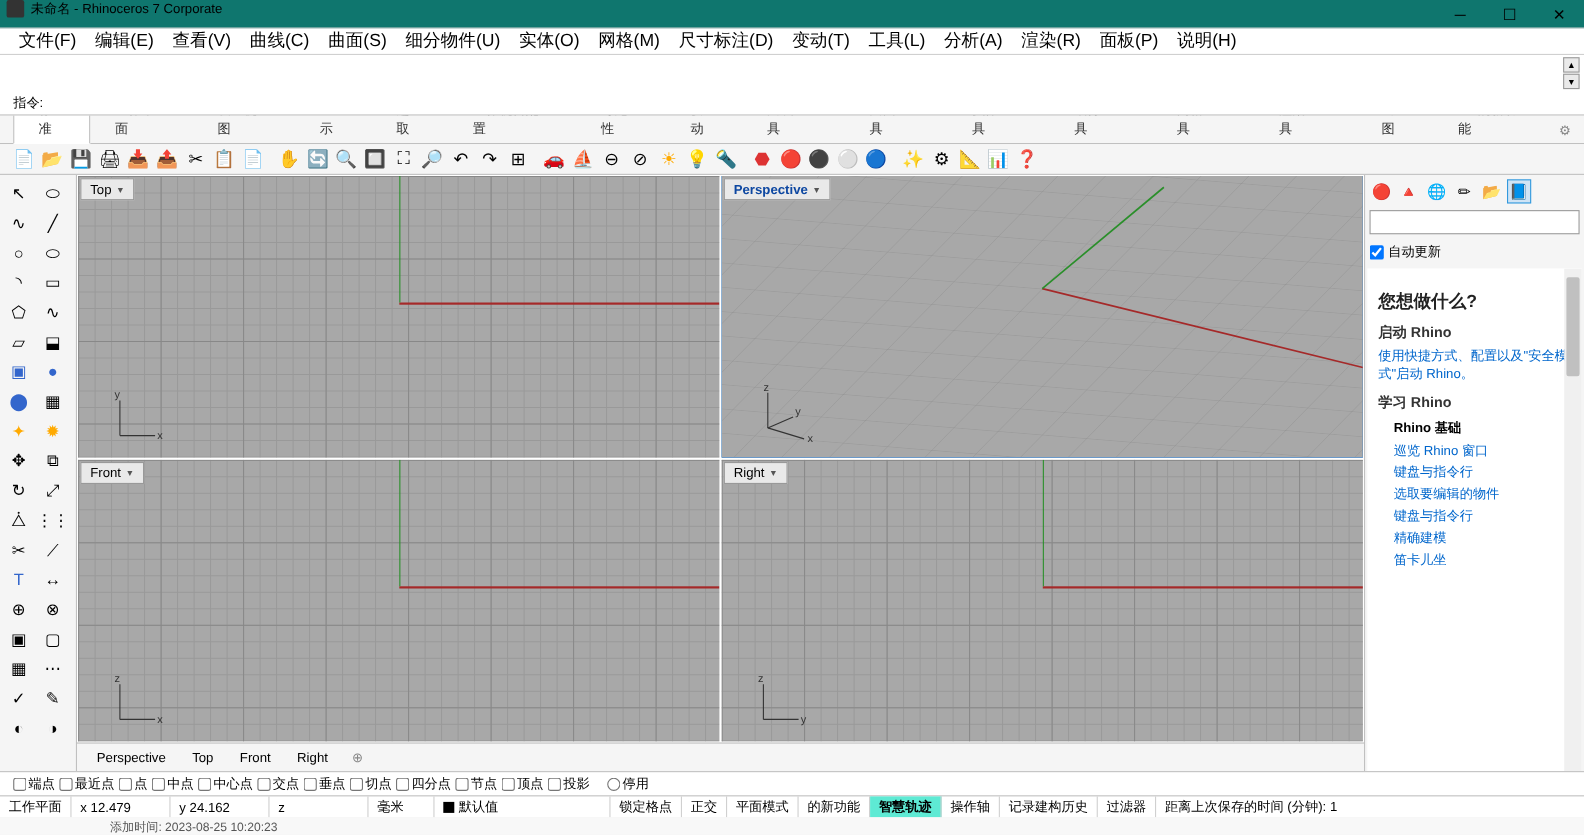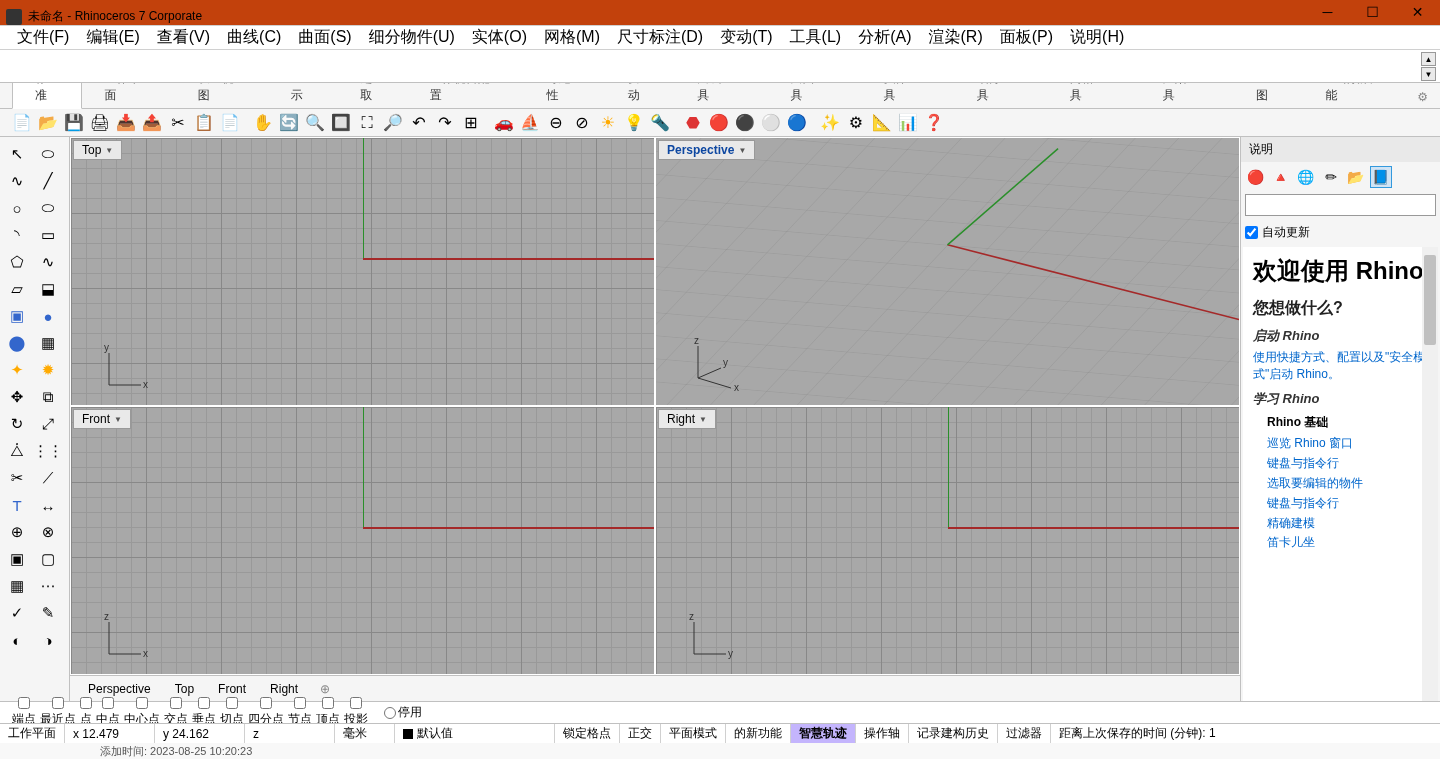--- a/index.html
+++ b/index.html
@@ -1,17 +1,17 @@
 <!DOCTYPE html>
 <html><head>
 <meta charset="utf-8">
 <style>
 * { box-sizing: border-box; margin: 0; padding: 0; }
 body { font-family: "Microsoft YaHei", "SimSun", sans-serif; font-size: 12px; background: #f0f0f0; width: 1440px; height: 759px; overflow: hidden; display: flex; flex-direction: column; }
-.titlebar { height: 26px; background: #c2410c; display: flex; align-items: flex-end; padding-left: 6px; border-bottom: 1px solid #d0d0d0; }
+.titlebar { height: 26px; background: #0f766e; display: flex; align-items: flex-start; padding-left: 6px; border-bottom: 1px solid #d0d0d0; }
 .titlebar .logo { width: 16px; height: 16px; background: #333; border-radius: 2px; margin-right: 6px; }
 .titlebar .title { font-size: 12px; color: #000; }
 .titlebar .winbtns { margin-left: auto; display: flex; }
 .titlebar .winbtn { width: 45px; height: 26px; display: flex; align-items: center; justify-content: center; font-size: 14px; cursor: default; }
 
 .menubar { height: 24px; background: #fff; display: flex; align-items: center; padding-left: 10px; gap: 3px; border-bottom: 1px solid #d0d0d0; }
 .menubar span { padding: 2px 7px; cursor: default; font-size: 16px; }
 
 .cmdarea { background: #fff; border-bottom: 1px solid #c0c0c0; display: flex; flex-direction: column; position: relative; }
 .cmdhist { height: 32px; }
@@ -61,36 +61,36 @@
 .rightpanel { width: 200px; background: #f5f5f5; border-left: 1px solid #c0c0c0; display: flex; flex-direction: column; }
 .rightpanel .ptitle { padding: 4px 8px; font-size: 12px; background: #e9e9e9; }
 .rightpanel .picons { display: flex; gap: 3px; padding: 4px; flex-wrap: wrap; }
 .rightpanel .picons .pi { width: 22px; height: 22px; display: flex; align-items: center; justify-content: center; font-size: 14px; }
 .rightpanel .picons .pi.active { background: #d0e4f5; border: 1px solid #3399dd; }
 .rightpanel .searchbox { margin: 2px 4px; height: 22px; border: 1px solid #999; background: #fff; }
 .rightpanel .autoupd { padding: 6px 4px; display: flex; align-items: center; gap: 4px; }
 .help-content { flex: 1; background: #fff; margin: 0 2px; padding: 10px; overflow-y: auto; position: relative; }
 .help-content h1 { font-size: 24px; font-weight: bold; margin-bottom: 12px; line-height: 1.2; }
 .help-content h2 { font-size: 16px; font-weight: bold; margin: 10px 0 6px; color: #222; }
-.help-content h3 { font-size: 13px; font-weight: bold; margin: 8px 0 4px; color: #333; font-style: italic; }
+.help-content h3 { font-size: 13px; font-weight: bold; margin: 8px 0 4px; color: #333; }
 .help-content a { color: #0066cc; text-decoration: none; display: block; margin: 3px 0; font-size: 12px; line-height: 1.4; }
 .help-content a.indent { margin-left: 14px; }
 .help-scroll { position: absolute; right: 0; top: 0; bottom: 0; width: 16px; background: #f0f0f0; }
 .help-scroll .thumb { position: absolute; left: 2px; right: 2px; top: 8px; height: 90px; background: #c0c0c0; border-radius: 2px; }
 
 .osnap { height: 22px; background: #fff; display: flex; align-items: center; padding-left: 12px; gap: 4px; border-top: 1px solid #c0c0c0; }
-.osnap label { display: flex; align-items: center; gap: 2px; font-size: 12px; flex-direction: column; }
+.osnap label { display: flex; align-items: center; gap: 2px; font-size: 12px; }
 .osnap input { width: 12px; height: 12px; }
 .osnap .rad { display: flex; align-items: center; gap: 2px; margin-left: 12px; }
 
 .statusbar { height: 20px; background: #fff; display: flex; align-items: center; font-size: 12px; border-top: 1px solid #c0c0c0; }
 .statusbar .cell { padding: 0 8px; border-right: 1px solid #d0d0d0; display: flex; align-items: center; gap: 4px; height: 100%; }
 .statusbar .cell.fixed { width: 90px; }
 .statusbar .blk { width: 10px; height: 10px; background: #000; display: inline-block; }
-.statusbar .cell.on { background: #c4b5fd; font-weight: bold; }
+.statusbar .cell.on { background: #5eead4; font-weight: bold; }
 
 .bottomextra { height: 16px; background: #f8f8f8; font-size: 11px; color: #555; padding-left: 100px; display: flex; align-items: center; }
 </style>
 </head>
 <body>
 
 <div class="titlebar">
   <div class="logo"></div>
   <div class="title">未命名 - Rhinoceros 7 Corporate</div>
   <div class="winbtns">
@@ -113,20 +113,23 @@
   <span>变动(T)</span>
   <span>工具(L)</span>
   <span>分析(A)</span>
   <span>渲染(R)</span>
   <span>面板(P)</span>
   <span>说明(H)</span>
 </div>
 
 <div class="cmdarea">
   <div class="cmdhist"></div>
+  <div class="cmdline">
+      <span>指令:</span>
+    </div>
   <div class="cmdarrows">
       <div>▲</div>
       <div>▼</div>
     </div>
 </div>
 
 <div class="tabstrip">
   <div class="tab active">标准</div>
   <div class="tab">工作平面</div>
   <div class="tab">设置视图</div>
@@ -314,36 +317,34 @@
     <div class="vp-tabs">
       <span>Perspective</span>
       <span>Top</span>
       <span>Front</span>
       <span>Right</span>
       <span class="plus">⊕</span>
     </div>
   </div>
 
   <div class="rightpanel">
-    <div class="ptitle">说明</div>
     <div class="picons">
       <div class="pi">🔴</div>
       <div class="pi">🔺</div>
       <div class="pi">🌐</div>
       <div class="pi">✏</div>
       <div class="pi">📂</div>
       <div class="pi active">📘</div>
     </div>
     <div class="searchbox"></div>
     <div class="autoupd">
       <input type="checkbox" checked="" style="">
       <span>自动更新</span>
     </div>
     <div class="help-content">
-      <h1>欢迎使用 Rhino</h1>
       <h2>您想做什么?</h2>
       <h3>启动 Rhino</h3>
       <a>使用快捷方式、配置以及"安全模式"启动 Rhino。</a>
       <h3>学习 Rhino</h3>
       <div style="font-size:12px;font-weight:bold;margin:6px 0 4px 14px">Rhino 基础</div>
       <a class="indent">巡览 Rhino 窗口</a>
       <a class="indent">键盘与指令行</a>
       <a class="indent">选取要编辑的物件</a>
       <a class="indent">键盘与指令行</a>
       <a class="indent">精确建模</a>

